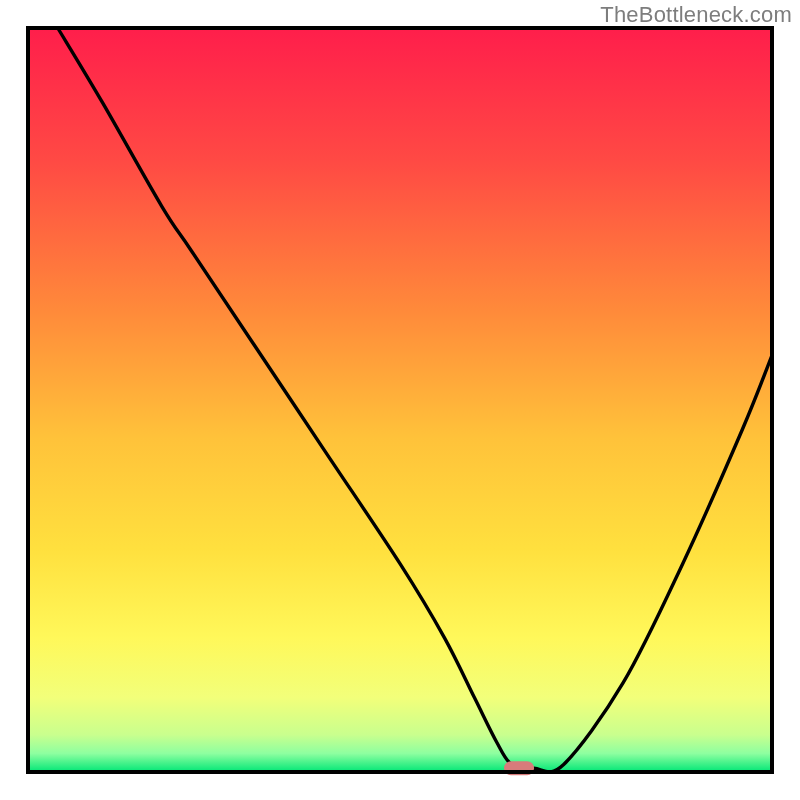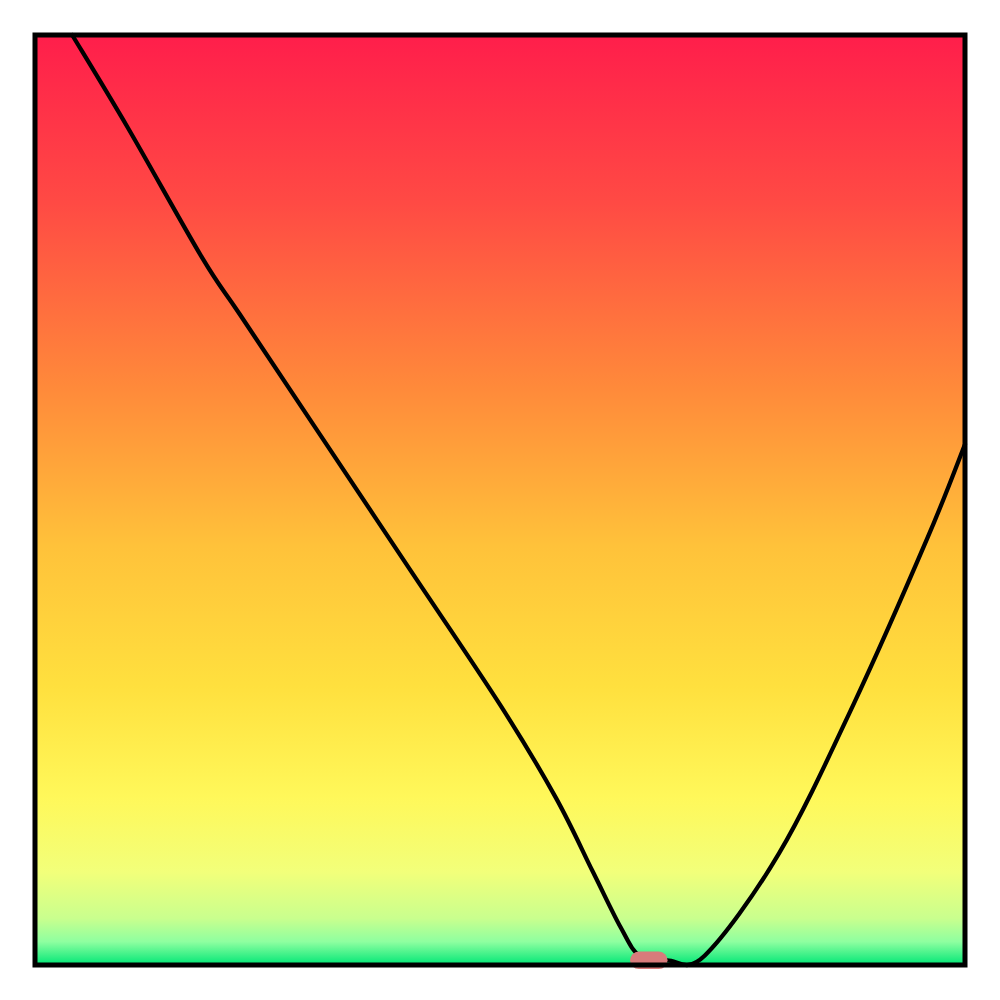--- a/index.html
+++ b/index.html
@@ -29,20 +29,21 @@
     position: absolute;
     top: 0;
     left: 0;
   }
 </style>
 </head>
 <body>
 
 <div class="chart-container">
 
+  <div class="watermark">TheBottleneck.com</div>
 
   <svg class="plot" width="800" height="800" viewBox="0 0 800 800">
     <defs>
       <linearGradient id="bgGrad" x1="0" y1="0" x2="0" y2="1">
       <stop offset="0.00%" stop-color="#ff1e4b"></stop>
           <stop offset="18.00%" stop-color="#ff4a44"></stop>
           <stop offset="38.00%" stop-color="#ff8a3a"></stop>
           <stop offset="55.00%" stop-color="#ffc23a"></stop>
           <stop offset="70.00%" stop-color="#ffe03e"></stop>
           <stop offset="82.00%" stop-color="#fff85a"></stop>

